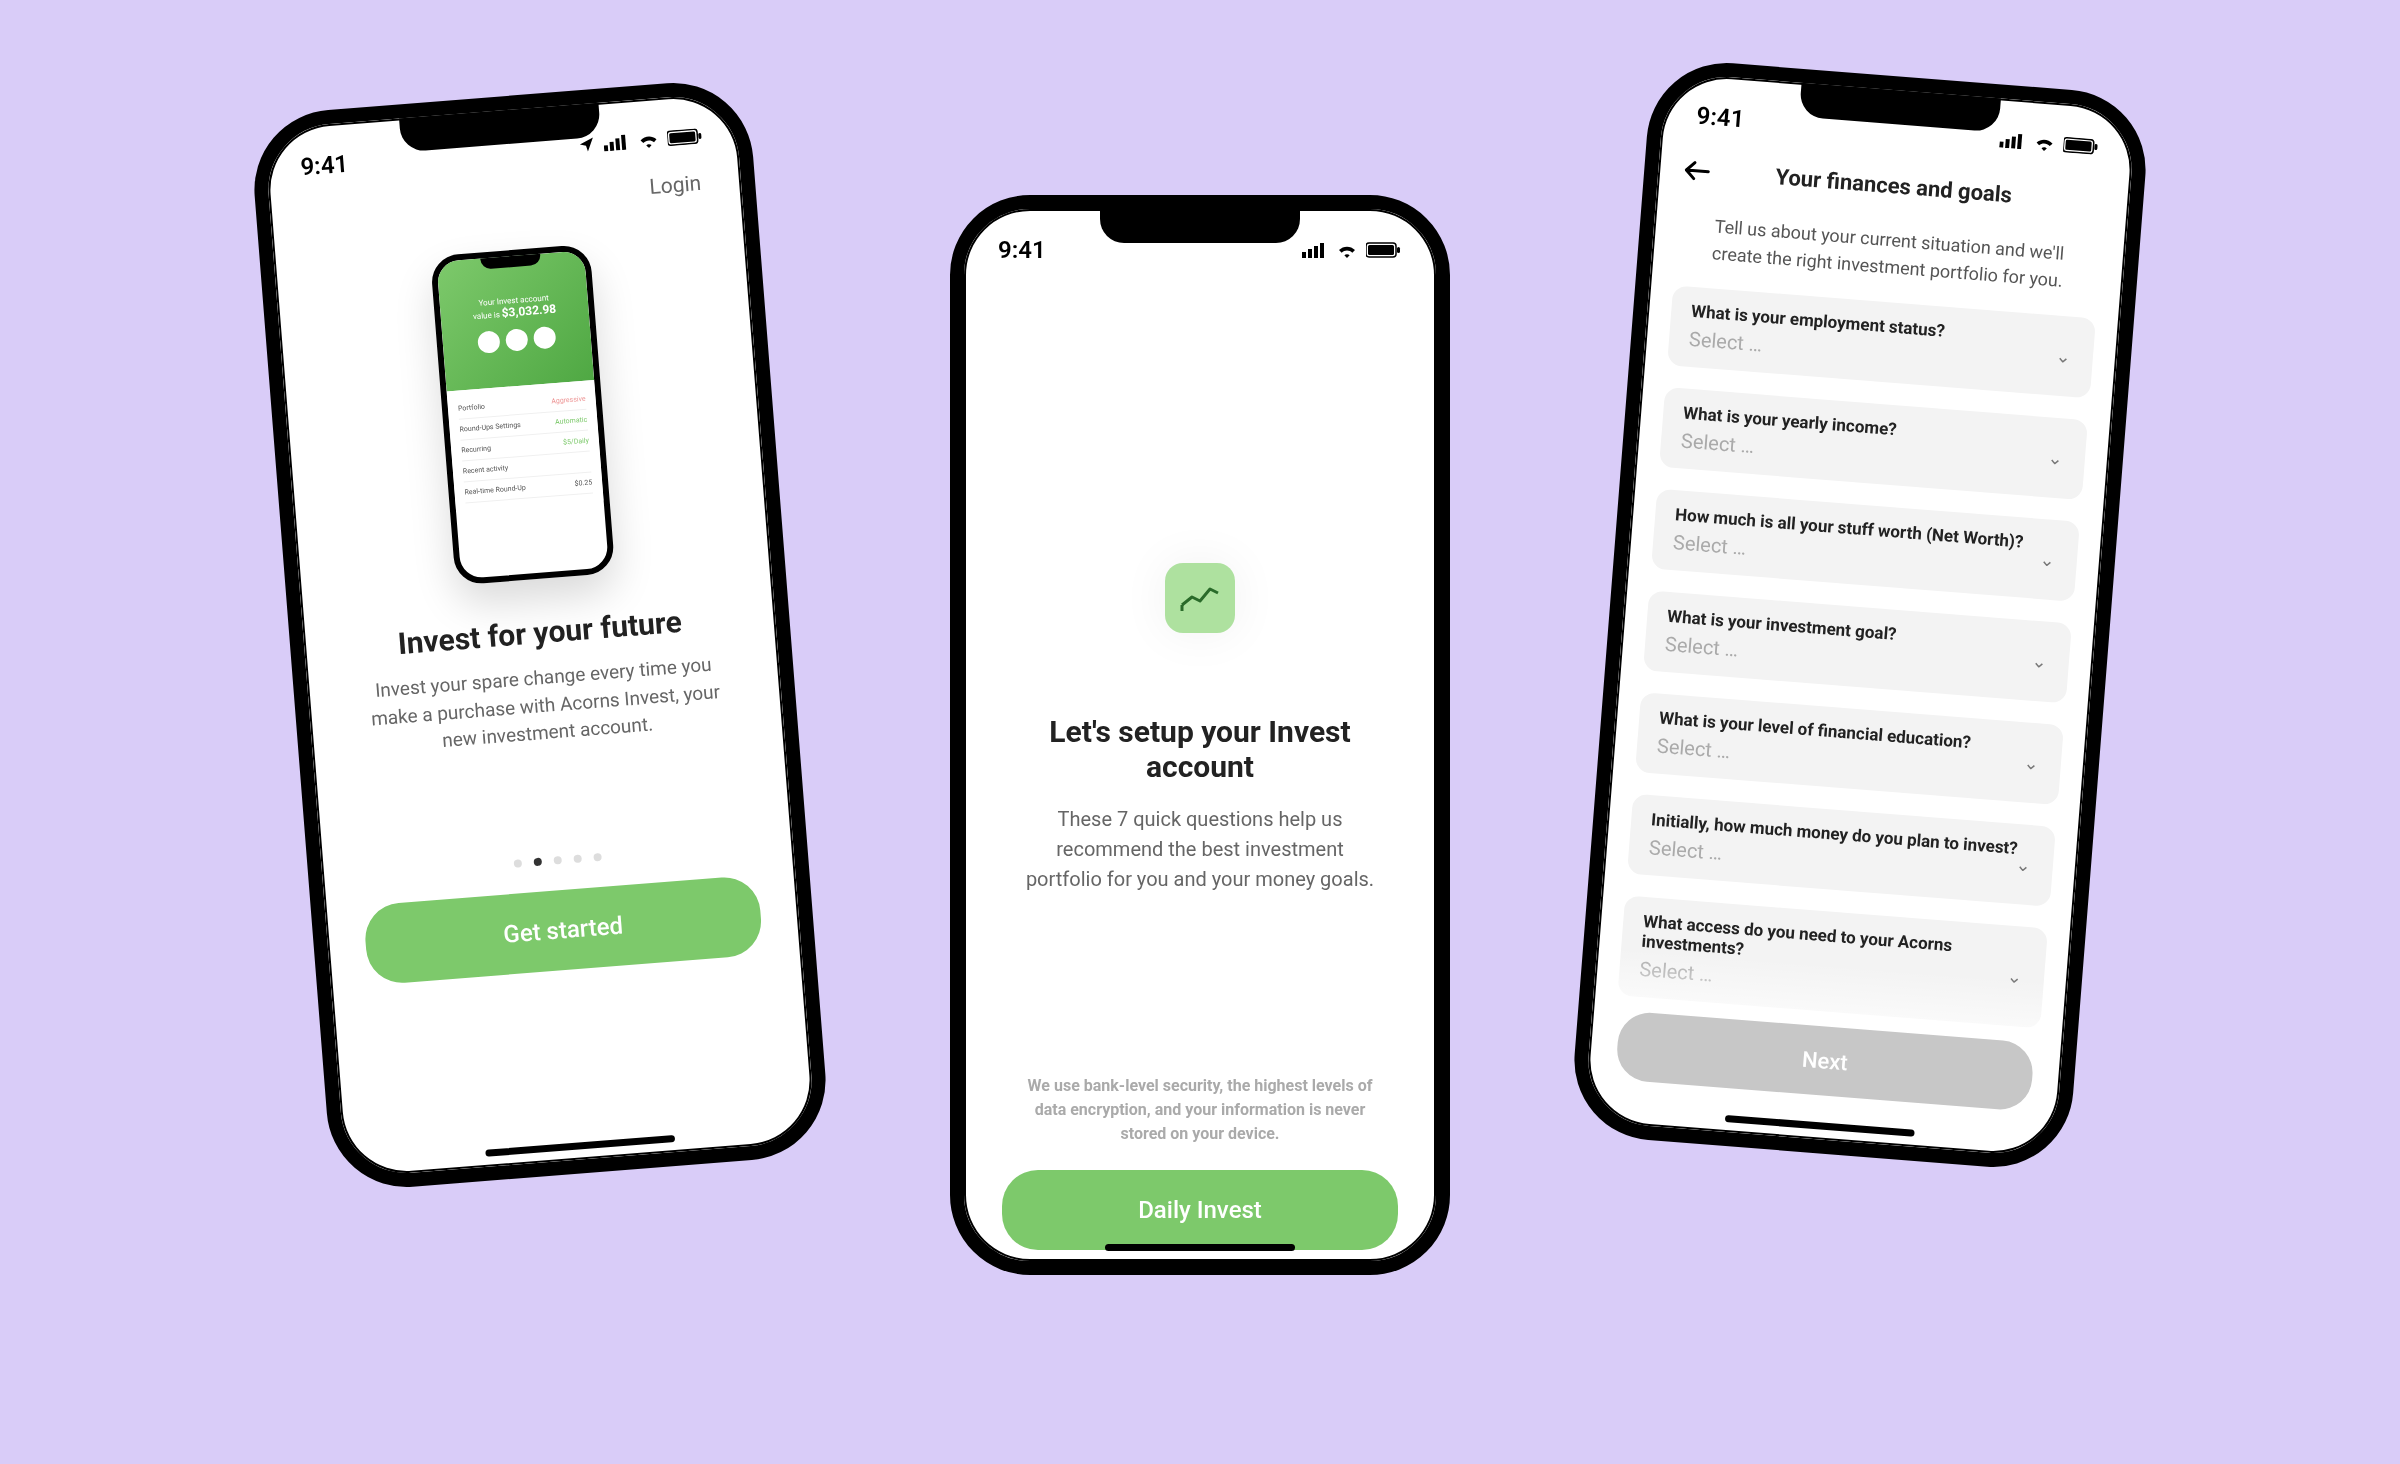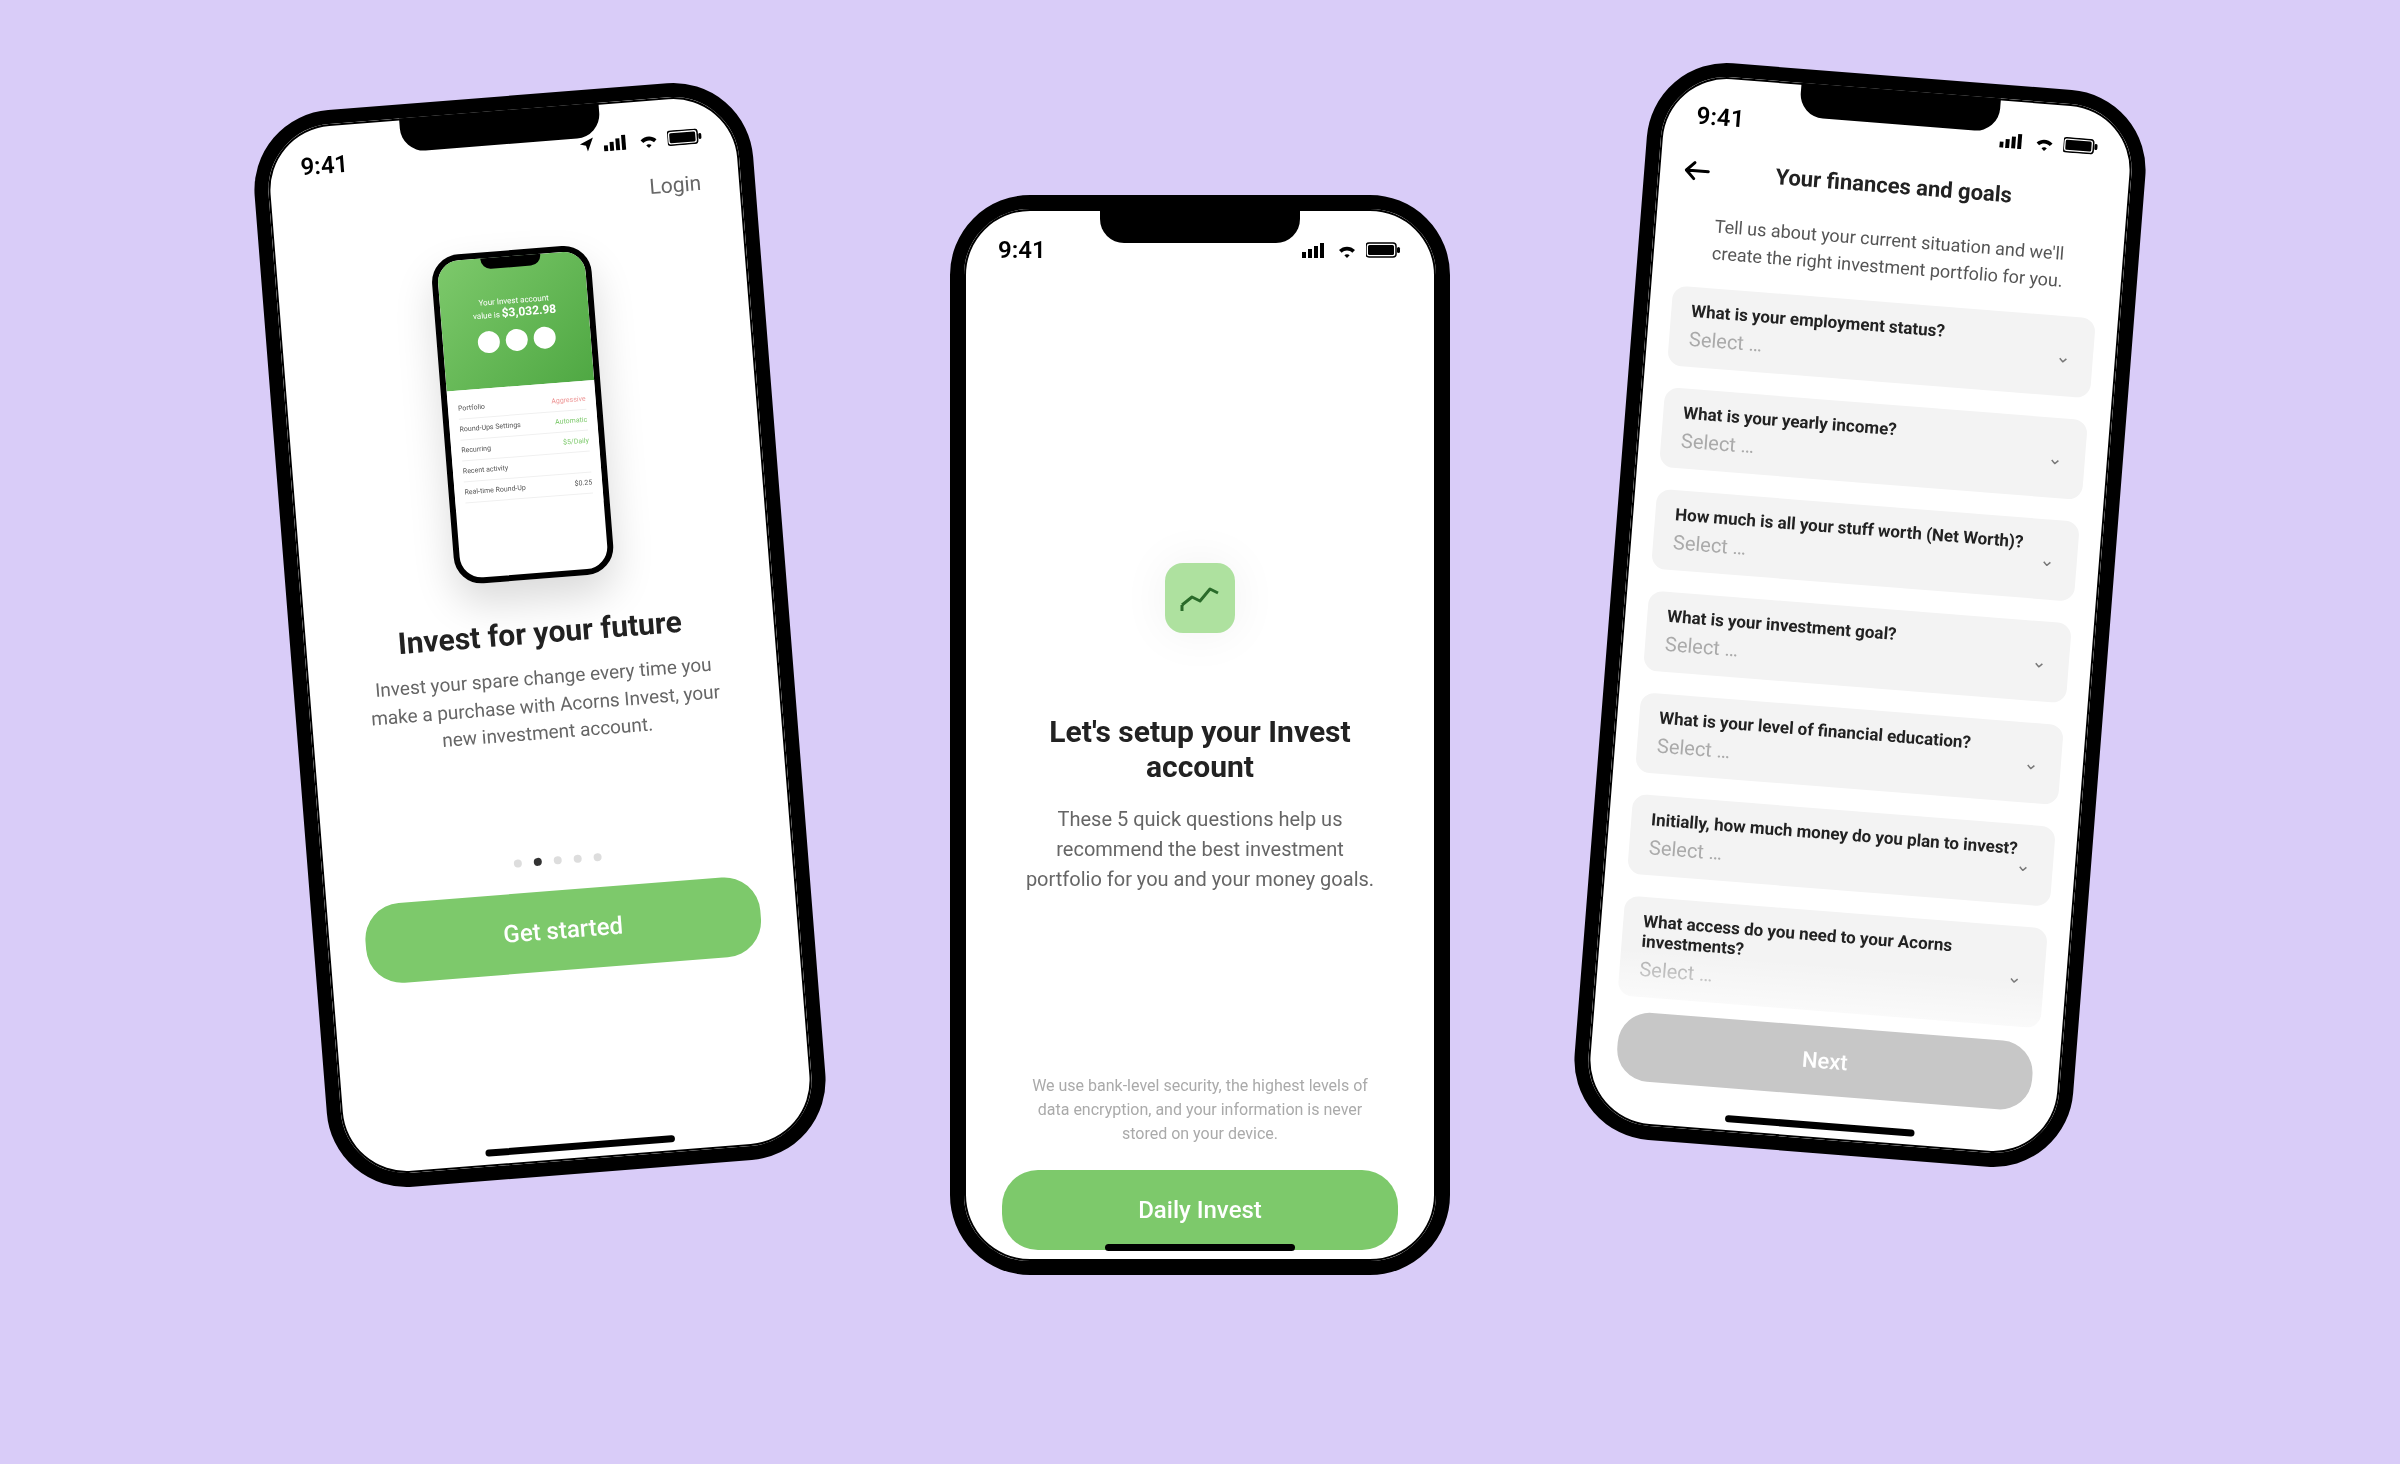--- a/index.html
+++ b/index.html
@@ -100,21 +100,21 @@
 
   
   .phone2 { top: 195px; left: 950px; transform: rotate(0deg); }
   .chart-badge {
     width:70px;height:70px;border-radius:18px;background:#aee19f;
     margin:290px auto 0;display:flex;align-items:center;justify-content:center;
     box-shadow: 0 0 50px rgba(0,0,0,0.06);
   }
   .p2-title { text-align:center;font-size:30px;font-weight:700;margin-top:81px;color:#222;padding:0 30px; }
   .p2-desc { text-align:center;font-size:20px;color:#666;padding:20px 54px 0;line-height:1.5; }
-  .p2-footnote { text-align:center;font-size:16px;color:#aaa;padding:0 58px;line-height:1.5;margin-top:180px; }
+  .p2-footnote { text-align:center;font-size:16px;color:#aaa;padding:0 58px;line-height:1.5;margin-top:180px;font-weight:bold; }
 
   
   .phone3 { top: 75px; left: 1610px; transform: rotate(4.5deg); }
   .back-row { display:flex;align-items:center;padding:12px 24px 0;position:relative; }
   .back-arrow { font-size:32px;font-weight:700; }
   .p3-title { position:absolute;left:0;right:0;text-align:center;font-size:22px;font-weight:700;color:#222; }
   .p3-desc { text-align:center;font-size:18px;color:#555;padding:22px 50px 0;line-height:1.5; }
   .qbox {
     background:#f3f3f3;margin:22px 24px 0;border-radius:14px;padding:14px 20px 16px;
     position:relative;
@@ -238,21 +238,21 @@
   </div>
 
   <div class="chart-badge">
     <svg width="40" height="30" viewBox="0 0 40 30">
         <polyline points="2,22 12,14 20,18 30,6 38,10" fill="none" stroke="#2a6b2a" stroke-width="3" stroke-linejoin="round"></polyline>
         <polyline points="2,28 2,22" stroke="#2a6b2a" stroke-width="3"></polyline>
       </svg>
   </div>
 
   <div class="p2-title">Let's setup your Invest account</div>
-  <div class="p2-desc">These 5 quick questions help us recommend the best investment portfolio for you and your money goals.</div>
+  <div class="p2-desc">These 7 quick questions help us recommend the best investment portfolio for you and your money goals.</div>
   <div class="p2-footnote">We use bank-level security, the highest levels of data encryption, and your information is never stored on your device.</div>
 
   <div class="green-btn" style="margin-top:24px">Daily Invest</div>
   <div class="home-indicator"></div>
 </div>
 
 <div class="phone phone3">
   <div class="notch"></div>
   <div class="status-bar">
     <span>9:41</span>

